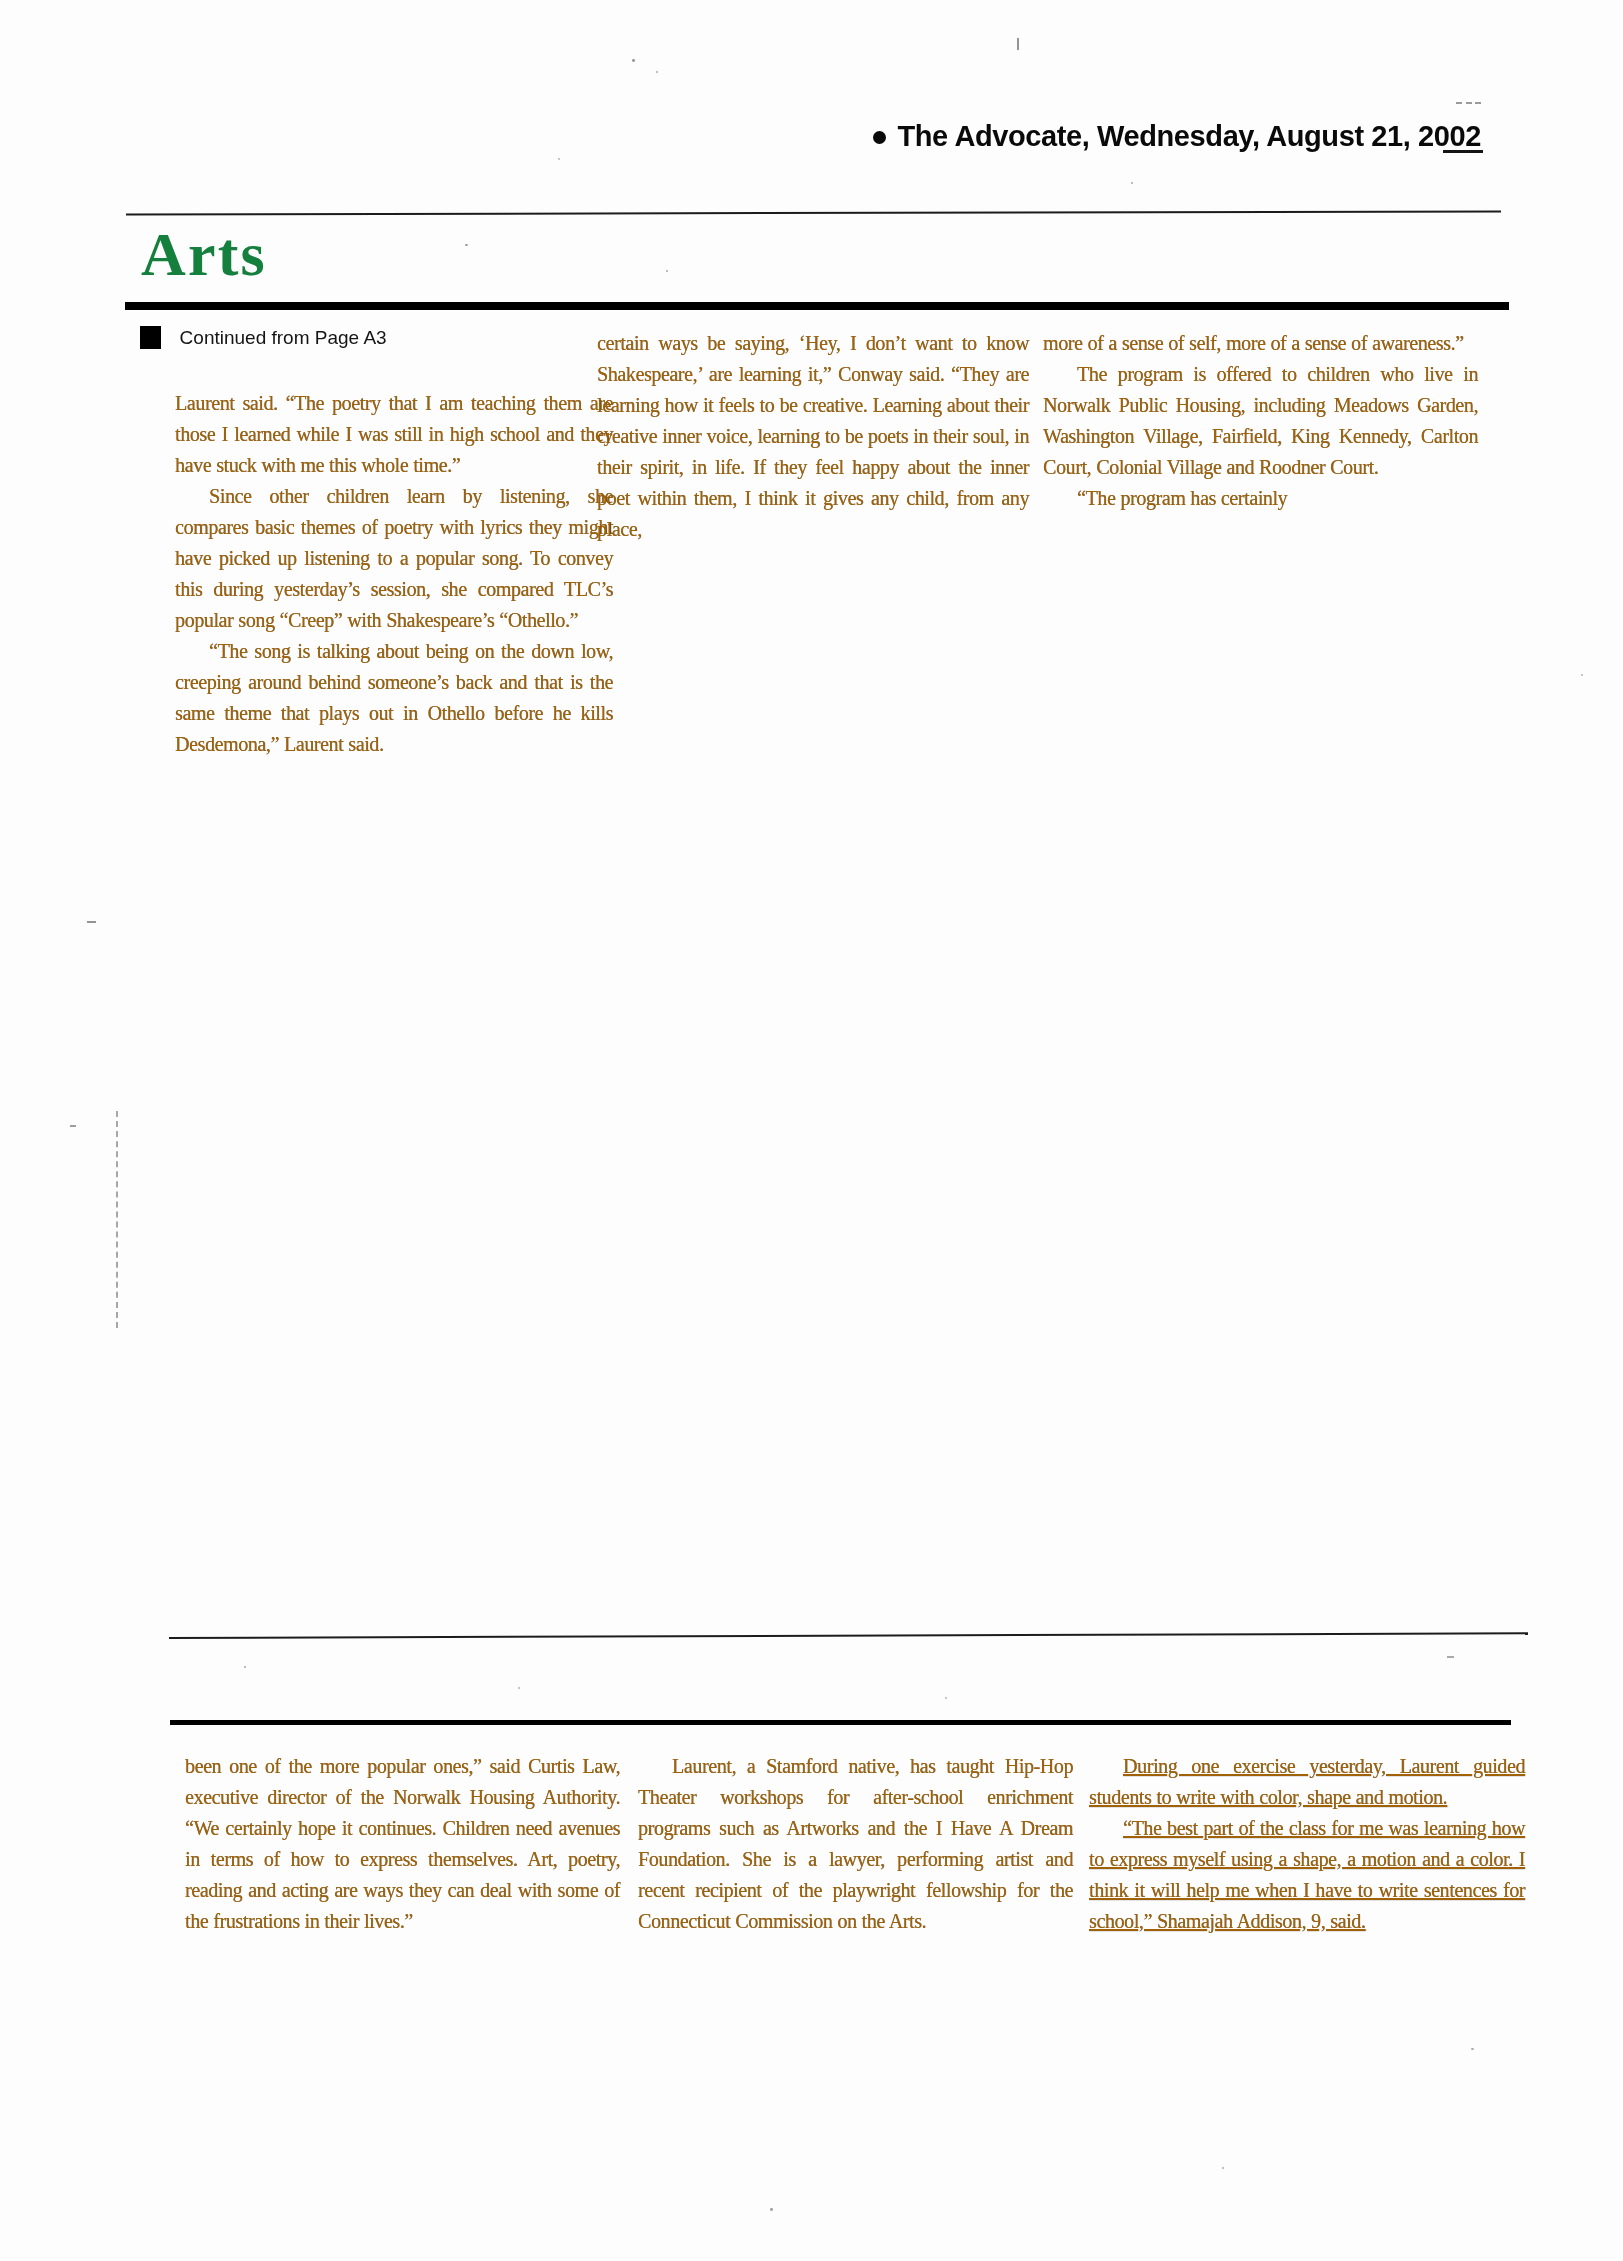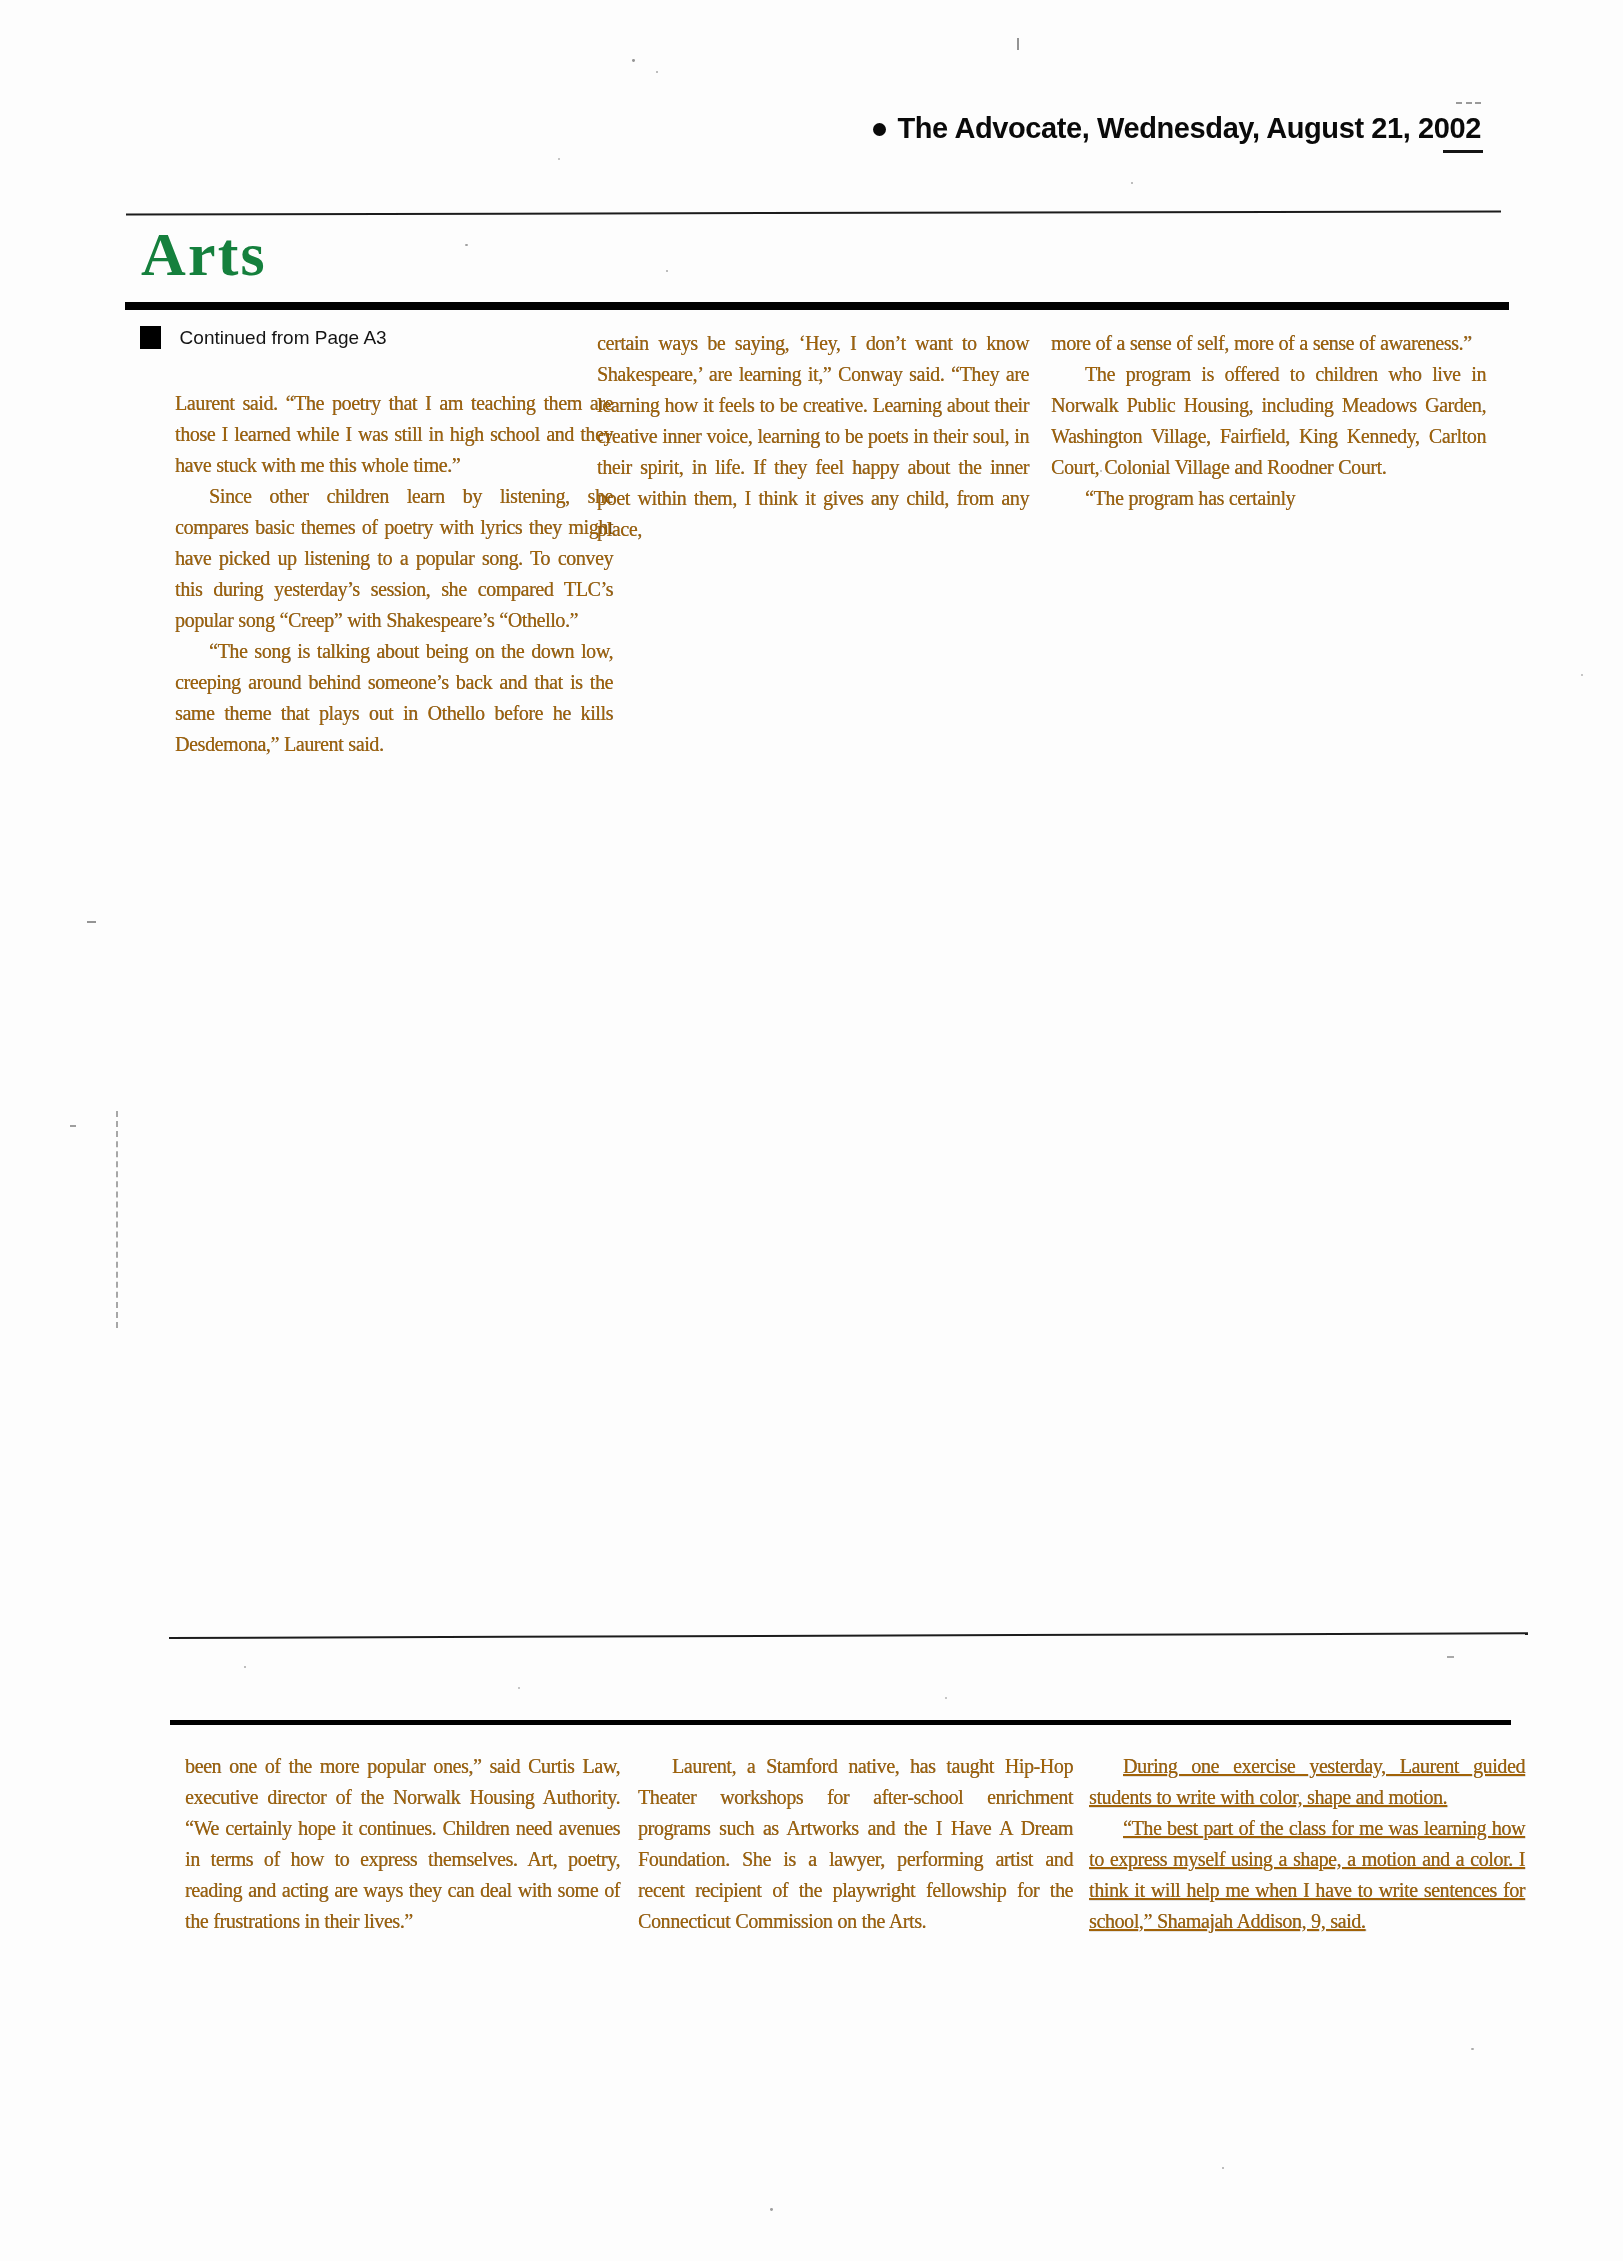--- a/index.html
+++ b/index.html
@@ -1,20 +1,20 @@
 <!DOCTYPE html>
 <html style="font-size:11.8px"><head>
 <meta charset="utf-8">
 <style>
   html,body{margin:0;padding:0;background:#e9e9e9;}
   .page{position:relative;width:1624px;height:2261px;background:#fdfdfd;overflow:hidden;
         font-family:"Liberation Serif",serif;color:#0e0e0e;}
 
   
-  .masthead{position:absolute;top:112px;right:143px;display:flex;align-items:center;gap:11px;
+  .masthead{position:absolute;top:120px;right:143px;display:flex;align-items:center;gap:11px;
             font-family:"Liberation Sans",sans-serif;font-weight:bold;font-size:29px;
             letter-spacing:-0.4px;color:#0a0a0a;white-space:nowrap;}
   .bullet{width:13.2px;height:13.2px;border-radius:50%;background:#0a0a0a;flex:none;margin-top:2.2px;}
   .underline-2002{position:absolute;left:1443px;top:150px;width:40px;height:2.9px;background:#151515;}
   .dash-above{position:absolute;left:1456px;top:102px;width:26.4px;height:2.2px;
               background:repeating-linear-gradient(90deg,#9a9a9a 0 5.9px,rgba(0,0,0,0) 5.9px 9.6px);}
 
   
   .rule{position:absolute;background:#0d0d0d;}
   .rule-thin-top{left:126px;top:212px;width:1375px;height:2.2px;transform:rotate(-0.12deg);background:#1c1c1c;}
@@ -33,21 +33,21 @@
 
   
   .col{position:absolute;text-align:justify;font-size:20px;line-height:31px;
        letter-spacing:-0.4px;word-spacing:0.4px;color:#a16207;
        text-shadow:0.3px 0.2px 0 rgba(10,10,10,0.55);}
   .par{margin:0;}
   .par.indent{text-indent:34px;}
   .par.flush{text-indent:0;}
   .col-t1{left:143px;top:388px;width:438px;margin-left:32px;}
   .col-t2{left:597px;top:328px;width:432px;}
-  .col-t3{left:1043px;top:328px;width:435px;margin-left:8px;}
+  .col-t3{left:1043px;top:328px;width:435px;}
   .col-b1{left:185px;top:1751px;width:435px;}
   .col-b2{left:638px;top:1751px;width:435px;}
   .col-b3{left:1089px;top:1751px;width:436px;text-decoration:underline;}
 
   
   .margin-dashes{position:absolute;left:116px;top:1111px;height:217px;width:0;
                  border-left:2.2px dashed #6f6f6f;opacity:0.6;}
   .speck{position:absolute;background:#2b2b2b;border-radius:50%;}
 </style>
 </head>

